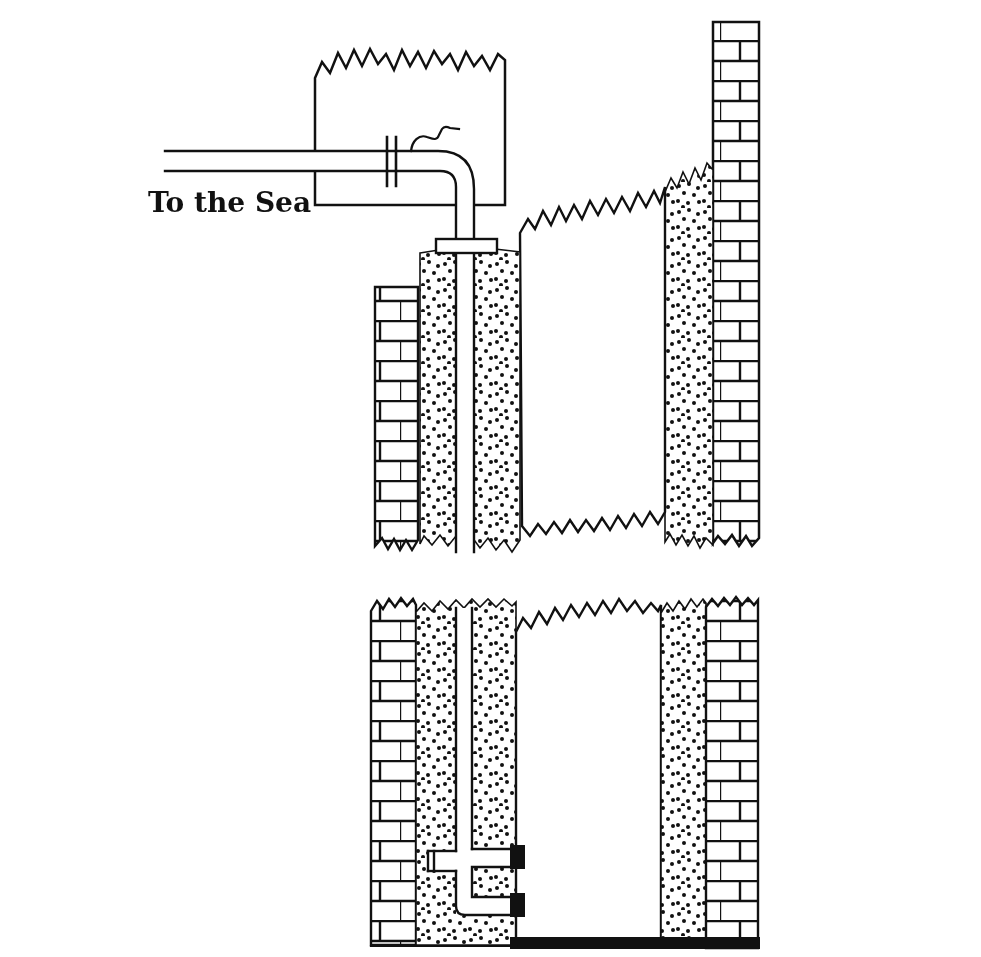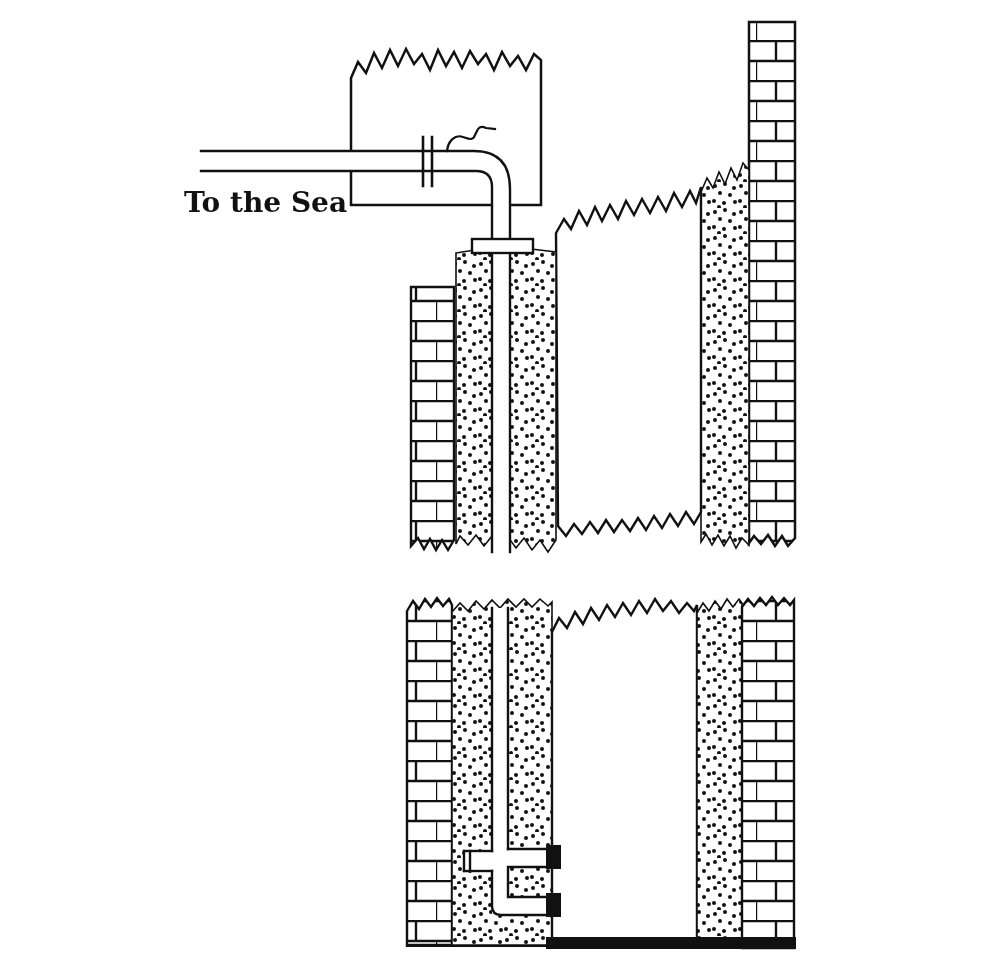--- a/index.html
+++ b/index.html
@@ -6,21 +6,20 @@
     margin: 0;
     padding: 0;
     background: #ffffff;
   }
   .figure-wrap {
     position: relative;
     width: 790px;
     height: 957px;
     background: #a21caf;
     overflow: hidden;
-    margin-left: 36px;
   }
   svg { display: block; }
   .sea-label {
     font-family: "DejaVu Serif", "Liberation Serif", serif;
     font-weight: bold;
     font-size: 28px;
   }
 </style>
 </head>
 <body>

